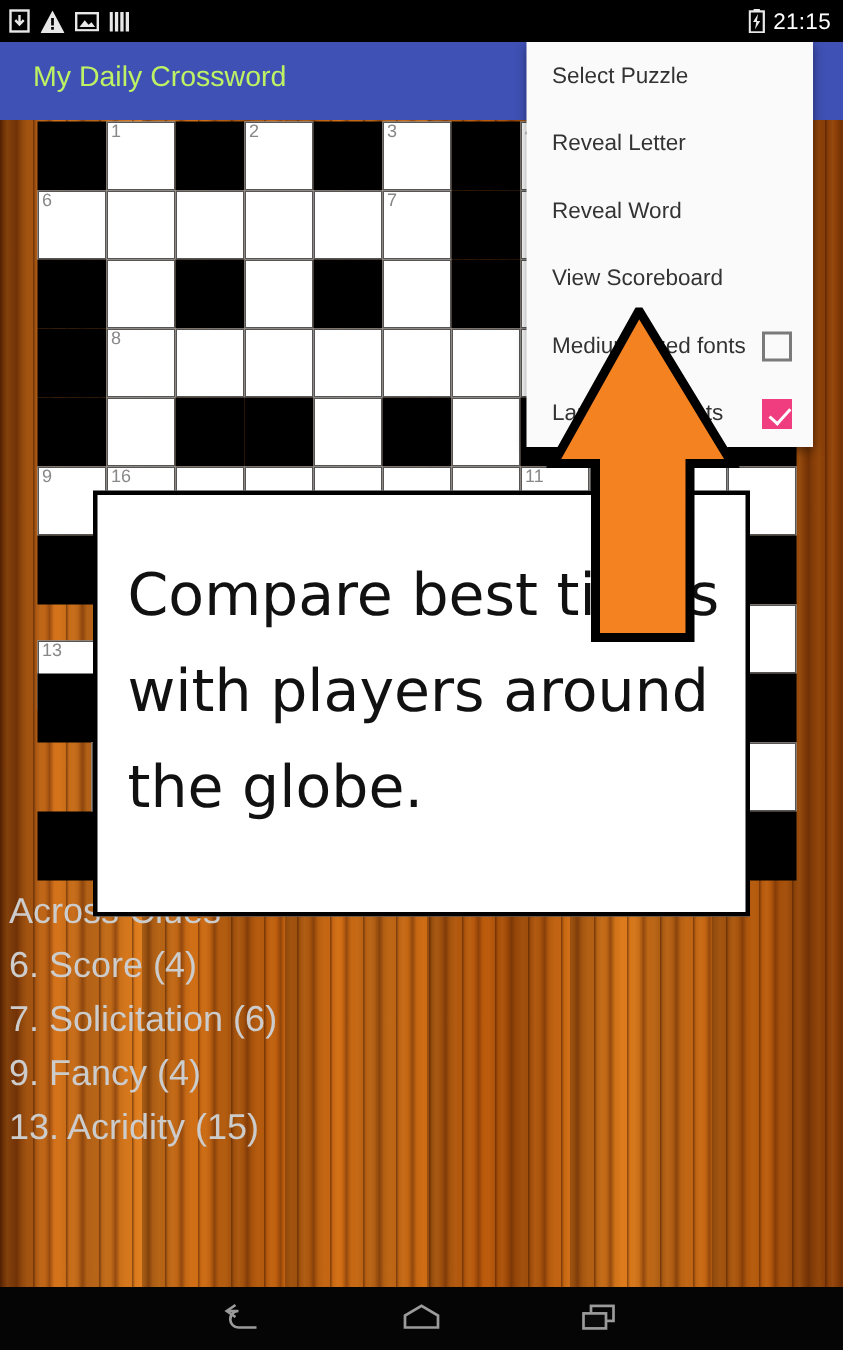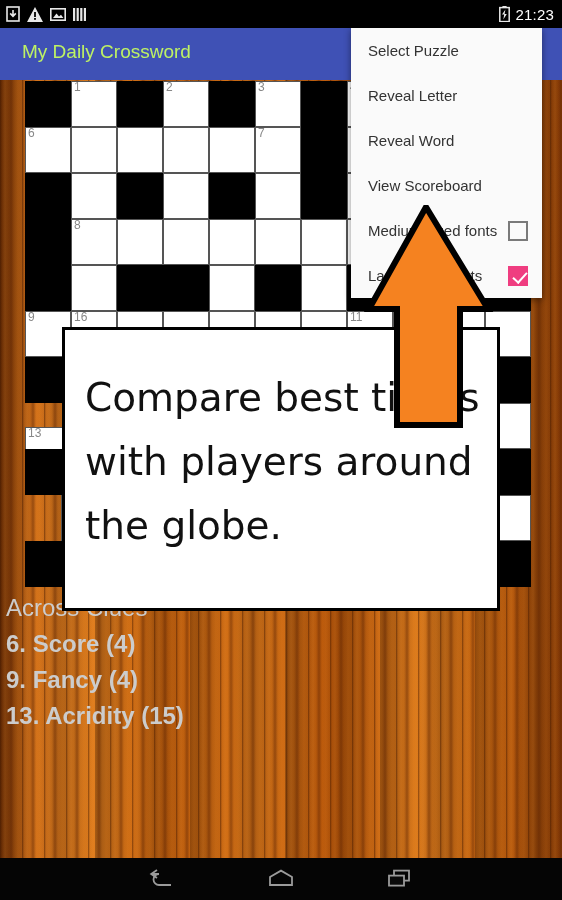--- a/index.html
+++ b/index.html
@@ -33,21 +33,21 @@
   
   #grid{position:absolute;left:25px;top:81px;}
   .cell{position:absolute;box-sizing:border-box;}
   .cell.black{background:#000;}
   .cell.white{background:#fff;border:1px solid #555;}
   .cell .num{position:absolute;left:2px;top:-1px;font-size:12px;color:#888;line-height:13px;}
 
   
   .clues{position:absolute;left:6px;top:590px;width:420px;color:#ccc;font-size:24px;line-height:36px;}
   .clues .chead{color:#ccc;}
-  .clue{white-space:nowrap;font-weight:bold;}
+  .clue{white-space:nowrap;}
 
   
   .menu{position:absolute;left:351px;top:28px;width:191px;background:#fafafa;
         box-shadow:0 2px 7px rgba(0,0,0,.45);}
   .menu .mi{position:relative;height:45px;display:flex;align-items:center;padding:0 14px 0 17px;
         font-size:15px;color:#333;box-sizing:border-box;}
   .menu .mi .lbl{flex:1;white-space:nowrap;}
   .cbx{width:20px;height:20px;box-sizing:border-box;border:2px solid #7a7a7a;background:transparent;flex:0 0 auto;}
   .cbx.on{background:#ef3d80;border-color:#ef3d80;position:relative;}
   .cbx.on::after{content:"";position:absolute;left:6px;top:1px;width:6px;height:12px;
@@ -93,21 +93,21 @@
         <rect x="7.2" y="1" width="2.2" height="13" fill="#e8e8e8"></rect>
         <rect x="10.8" y="1" width="2.2" height="13" fill="#e8e8e8"></rect>
       </svg>
     </div>
     <div class="sb-right">
       <svg class="ic" width="11" height="16" viewBox="0 0 11 16">
         <rect x="3.4" y="0" width="4.2" height="1.6" fill="#e8e8e8"></rect>
         <rect x="0.8" y="1.6" width="9.4" height="14" fill="none" stroke="#e8e8e8" stroke-width="1.5"></rect>
         <path d="M6.4 3.4 L3 8.6 L5.2 8.6 L4.3 13.6 L7.8 8 L5.6 8 Z" fill="#e8e8e8"></path>
       </svg>
-      <span class="sb-time">21:23</span>
+      <span class="sb-time">21:15</span>
     </div>
   </div>
 
   <div class="appbar">
     <div class="title">My Daily Crossword</div>
   </div>
 
   <div class="wood"></div>
 
   <div id="grid" style="width: 506px; height: 506px;">
@@ -267,20 +267,21 @@
       <div class="cell white" style="left: 322px; top: 460px; width: 46px; height: 46px;"></div>
       <div class="cell black" style="left: 368px; top: 460px; width: 46px; height: 46px;"></div>
       <div class="cell white" style="left: 414px; top: 460px; width: 46px; height: 46px;"></div>
       <div class="cell black" style="left: 460px; top: 460px; width: 46px; height: 46px;"></div>
     </div>
 
   <div class="clues">
     <div class="chead">Across Clues</div>
     <div id="clue-items">
         <div class="clue">6. Score (4)</div>
+        <div class="clue">7. Solicitation (6)</div>
         <div class="clue">9. Fancy (4)</div>
         <div class="clue">13. Acridity (15)</div>
       </div>
   </div>
 
   <div class="menu">
     <div id="menu-items">
         <div class="mi">
           <span class="lbl">Select Puzzle</span>
         </div>

